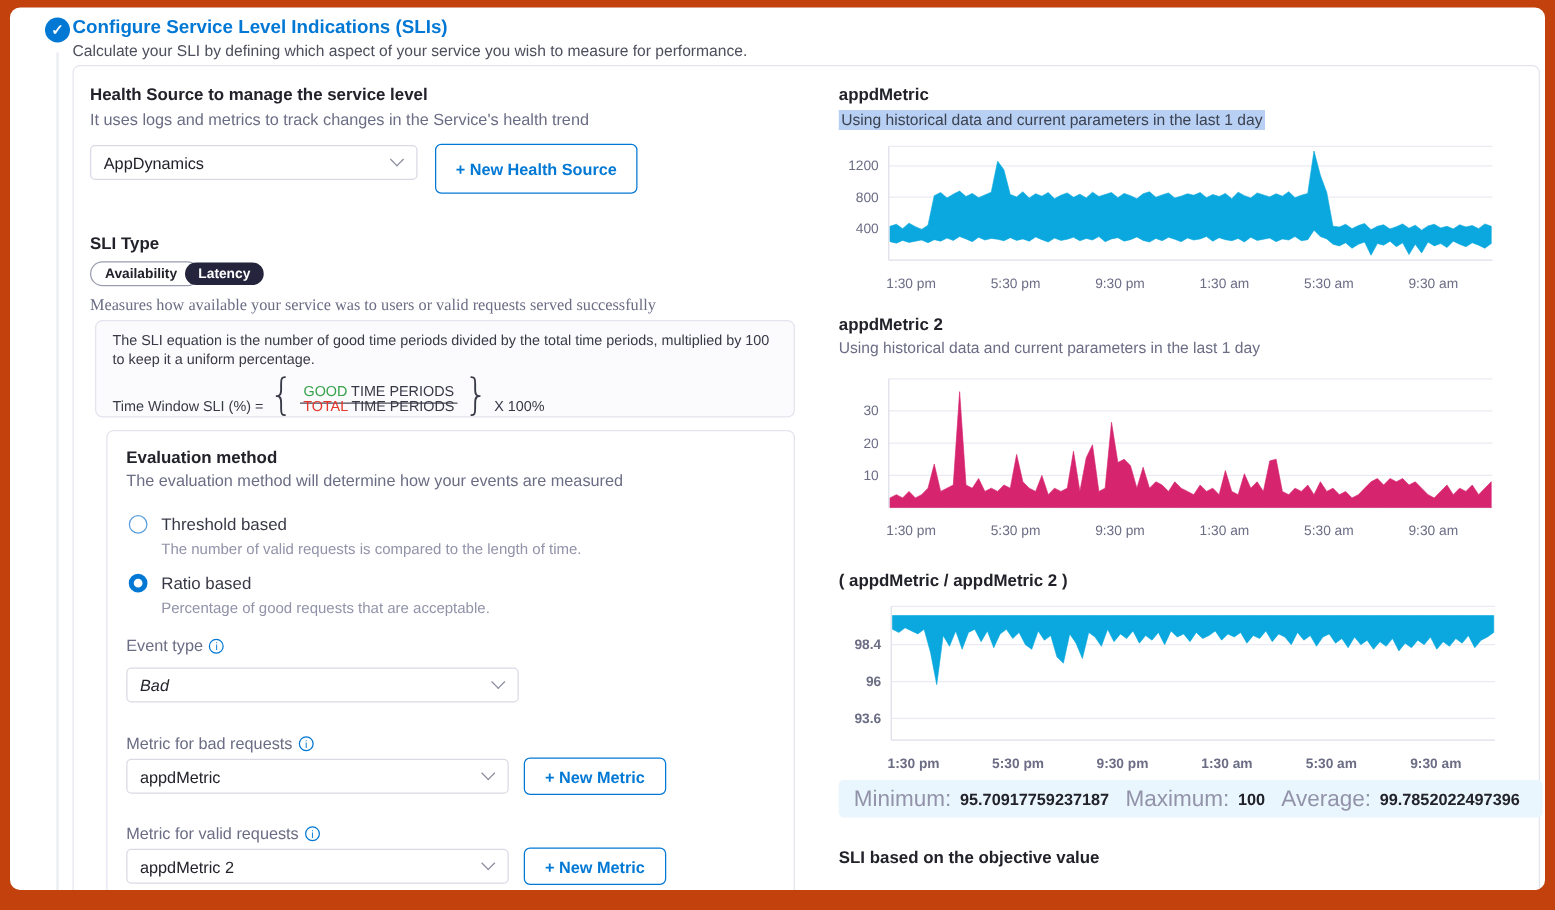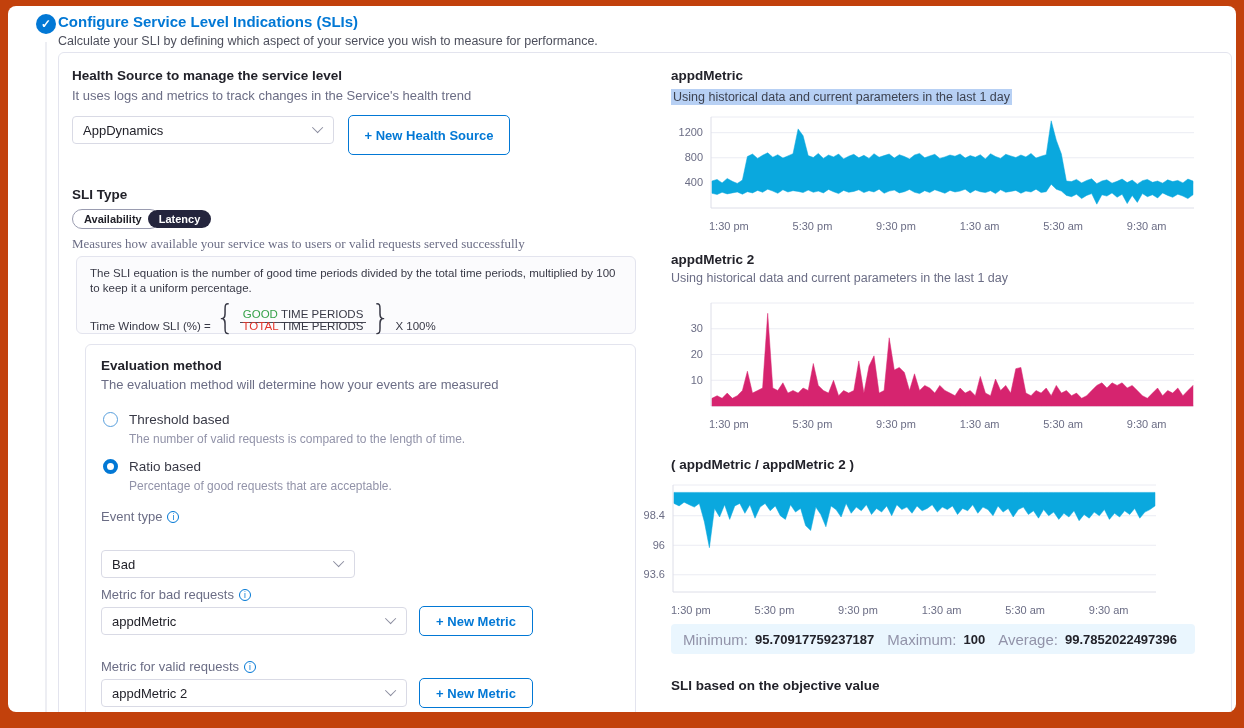--- a/index.html
+++ b/index.html
@@ -57,21 +57,21 @@
   .info-icon::after{content:"i";}
 
   
   .c-title{font-size:13.5px;font-weight:bold;color:#22222A;}
   .c-sub{font-size:12.5px;color:#6B6D85;}
   .c-sub.hl{background:#B7D0F4;color:#3D4250;padding:1px 2px;}
   .chart{position:absolute;width:532px;}
   .chart svg{display:block;}
 
   .stats{position:absolute;display:inline-flex;align-items:center;gap:7px;height:30px;background:#EAF6FE;border-radius:4px;padding:0 12px;}
-  .stats .sl{font-size:15px;color:#9293A9;text-align:right;}
+  .stats .sl{font-size:18px;color:#9293A9;text-align:right;}
   .stats .sv{font-size:13px;font-weight:bold;color:#22222A;margin-right:6px;}
 </style>
 </head>
 <body>
 
 <div class="stage">
   <div class="page">
 
     <div class="check-icon"></div>
     <div class="page-title">Configure Service Level Indications (SLIs)</div>
@@ -121,21 +121,21 @@
     <div class="abs faint" style="left:121px;top:426px;">The number of valid requests is compared to the length of time.</div>
 
     <div class="radio on abs" style="left:95px;top:453px;"></div>
     <div class="abs" style="left:121px;top:453px;font-size:13.5px;color:#383946;">Ratio based</div>
     <div class="abs faint" style="left:121px;top:473px;">Percentage of good requests that are acceptable.</div>
 
     <div class="abs fieldlabel" style="left:93px;top:503px;">
       <span>Event type</span>
       <i class="info-icon"></i>
     </div>
-    <div class="abs select" style="left:93px;top:544px;width:254px;">
+    <div class="abs select" style="left:93px;top:528px;width:314px;font-style:italic;">
       <span>Bad</span>
       <span class="chev"></span>
     </div>
 
     <div class="abs fieldlabel" style="left:93px;top:581px;">
       <span>Metric for bad requests</span>
       <i class="info-icon"></i>
     </div>
     <div class="abs select" style="left:93px;top:601px;width:306px;">
       <span>appdMetric</span>
@@ -193,21 +193,21 @@
           <text x="59.870999999999995" y="136" text-anchor="middle" font-size="11" fill="#6B6D85">1:30 pm</text>
           <text x="143.43" y="136" text-anchor="middle" font-size="11" fill="#6B6D85">5:30 pm</text>
           <text x="226.989" y="136" text-anchor="middle" font-size="11" fill="#6B6D85">9:30 pm</text>
           <text x="310.548" y="136" text-anchor="middle" font-size="11" fill="#6B6D85">1:30 am</text>
           <text x="394.10699999999997" y="136" text-anchor="middle" font-size="11" fill="#6B6D85">5:30 am</text>
           <text x="477.666" y="136" text-anchor="middle" font-size="11" fill="#6B6D85">9:30 am</text>
         </svg>
       </div>
 
     <div class="abs c-title" style="left:663px;top:451px;">( appdMetric / appdMetric 2 )</div>
-    <div class="chart" style="left:623px;top:468px;height:148px;">
+    <div class="chart" style="left:663px;top:468px;height:148px;font-weight:bold;">
         <svg width="532" height="148" viewBox="0 0 532 148">
           <line x1="42" y1="11" x2="525" y2="11" stroke="#EBECF3" stroke-width="1"></line>
           <line x1="42" y1="41.7471264367816" x2="525" y2="41.7471264367816" stroke="#EBECF3" stroke-width="1"></line>
           <text x="34" y="45.2471264367816" text-anchor="end" font-size="11" fill="#6B6D85">98.4</text>
           <line x1="42" y1="71.264367816092" x2="525" y2="71.264367816092" stroke="#EBECF3" stroke-width="1"></line>
           <text x="34" y="74.764367816092" text-anchor="end" font-size="11" fill="#6B6D85">96</text>
           <line x1="42" y1="100.78160919540241" x2="525" y2="100.78160919540241" stroke="#EBECF3" stroke-width="1"></line>
           <text x="34" y="104.28160919540241" text-anchor="end" font-size="11" fill="#6B6D85">93.6</text>
           <line x1="42" y1="11" x2="42" y2="118" stroke="#DDDEE8" stroke-width="1"></line>
           <line x1="42" y1="118" x2="525" y2="118" stroke="#DDDEE8" stroke-width="1"></line>

